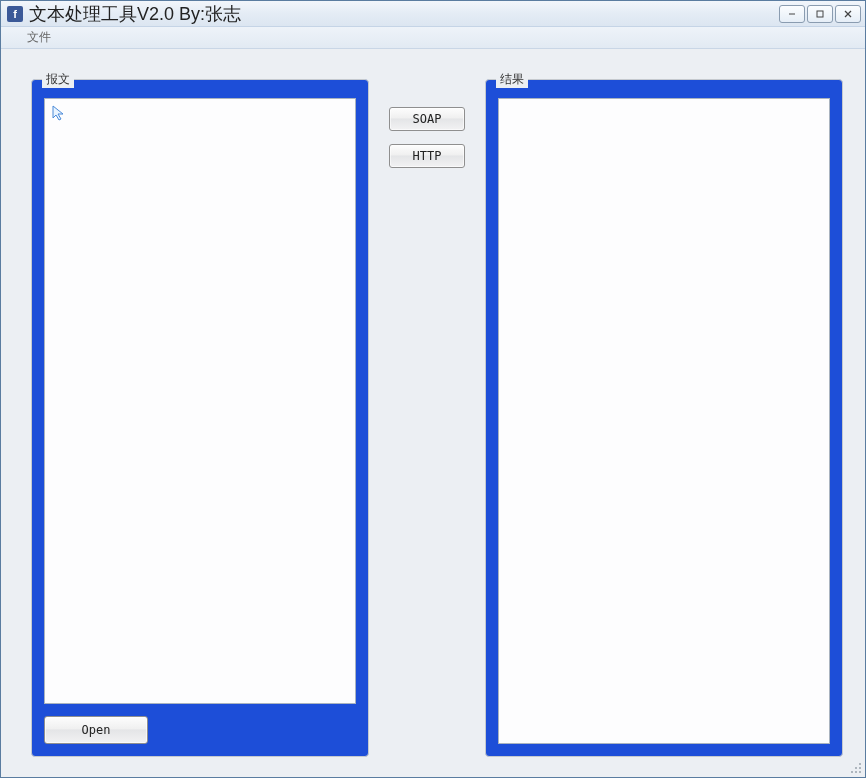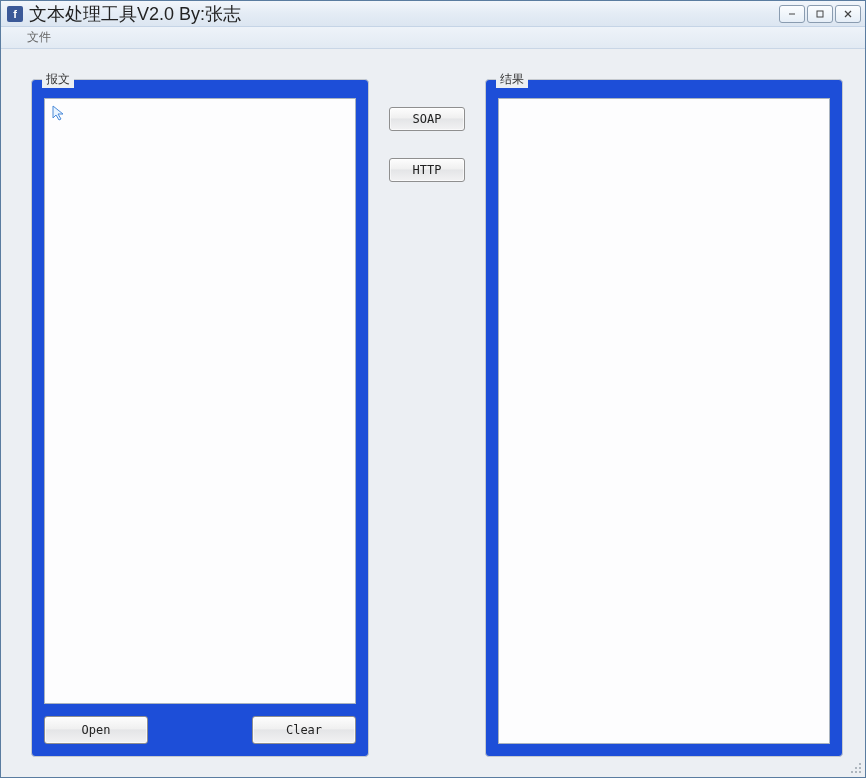--- a/index.html
+++ b/index.html
@@ -141,21 +141,21 @@
       font-size: 12px;
       color: #222;
       cursor: pointer;
       box-shadow: 0 0 0 1px rgba(255,255,255,0.6) inset;
     }
     .middle-col {
       width: 84px;
       display: flex;
       flex-direction: column;
       padding-top: 28px;
-      gap: 27px;
+      gap: 13px;
       align-items: center;
     }
     .middle-col .push-btn {
       width: 76px;
       height: 24px;
     }
     .group-right {
       width: 358px;
       height: 678px;
       padding: 18px 12px 12px 12px;
@@ -206,21 +206,20 @@
 
     <div class="groupbox group-left">
       <div class="groupbox-legend">报文</div>
       <div class="textarea-box">
         <svg class="cursor-triangle" width="14" height="16">
           <path d="M2 1 L2 13 L5 10 L8 15 L10 14 L7 9 L12 9 Z" fill="#e9f4ff" stroke="#4a8ad8" stroke-width="1"></path>
         </svg>
       </div>
       <div class="bottom-buttons">
         <button class="push-btn">Open</button>
-        <button class="push-btn">Clear</button>
       </div>
     </div>
 
     <div class="middle-col">
       <button class="push-btn">SOAP</button>
       <button class="push-btn">HTTP</button>
     </div>
 
     <div class="groupbox group-right">
       <div class="groupbox-legend">结果</div>

